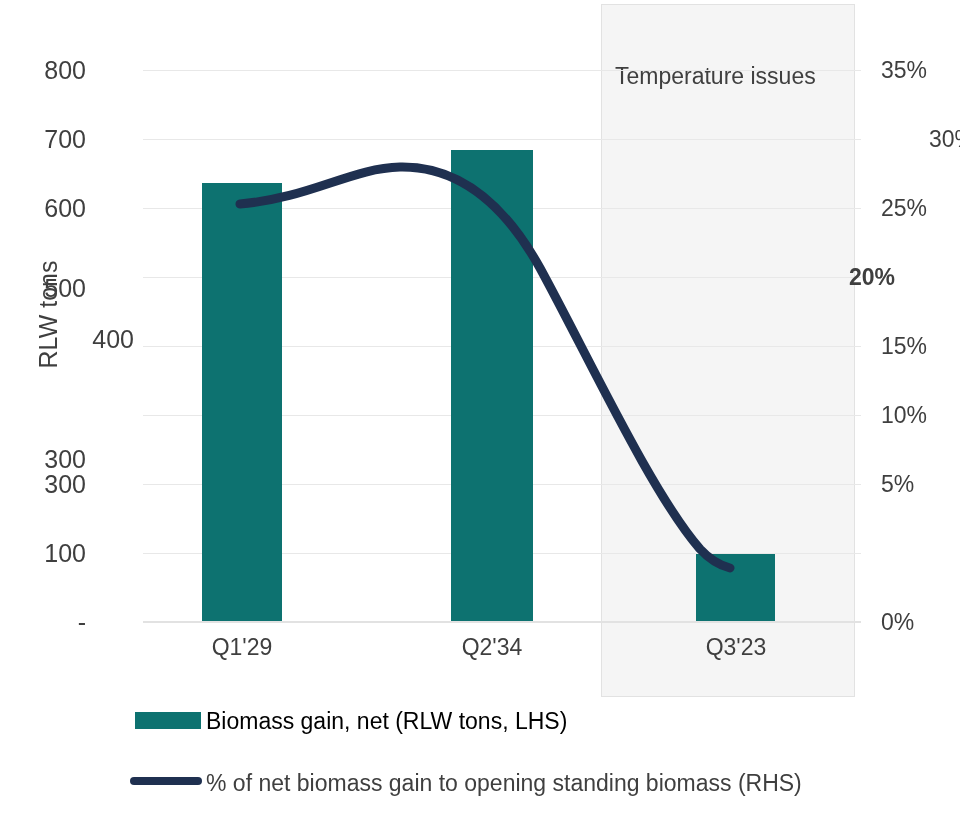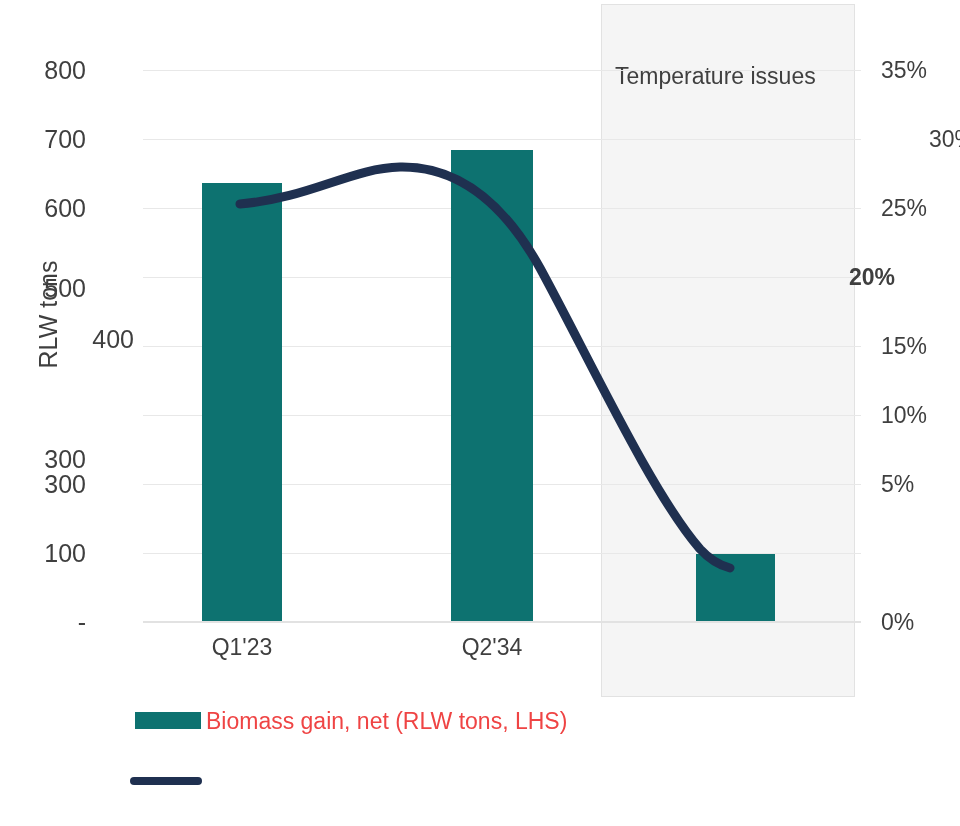--- a/index.html
+++ b/index.html
@@ -98,21 +98,21 @@
     left: 135px;
     top: 712px;
     width: 66px;
     height: 17px;
     background: #0d7270;
   }
   #legend-label-bar {
     left: 206px;
     top: 708px;
     font-size: 23px;
-    color: #ef4444;
+    color: #000000;
     white-space: nowrap;
   }
   #legend-swatch-line {
     left: 130px;
     top: 777px;
     width: 72px;
     height: 8px;
     border-radius: 4px;
     background: #1f3050;
   }
@@ -166,20 +166,22 @@
   <div class="abs y-right-label" style="top:622px; left:881px;">0%</div>
 
   <div class="abs bar" style="left:202px; width:80px; top:183px; height:438px;"></div>
   <div class="abs bar" style="left:451px; width:82px; top:150px; height:471px;"></div>
   <div class="abs bar" style="left:696px; width:79px; top:554px; height:67px;"></div>
 
   <svg class="overlay" width="960" height="826">
     <path d="M 240 204 C 310 198, 352 168, 400 167 C 452 166, 500 196, 540 268 C 588 356, 652 494, 700 549 C 712 562, 722 566, 730 568" fill="none" stroke="#1f3050" stroke-width="9" stroke-linecap="round" stroke-linejoin="round"></path>
   </svg>
 
-  <div class="abs x-tick-label" style="left:162px;">Q1'23</div>
+  <div class="abs x-tick-label" style="left:162px;">Q1'29</div>
   <div class="abs x-tick-label" style="left:412px;">Q2'34</div>
+  <div class="abs x-tick-label" style="left:656px;">Q3'23</div>
 
   <div class="abs" id="legend-swatch-bar"></div>
   <div class="abs" id="legend-label-bar">Biomass gain, net (RLW tons, LHS)</div>
   <div class="abs" id="legend-swatch-line"></div>
+  <div class="abs" id="legend-label-line">% of net biomass gain to opening standing biomass (RHS)</div>
 
 </div>
 
 </body></html>

